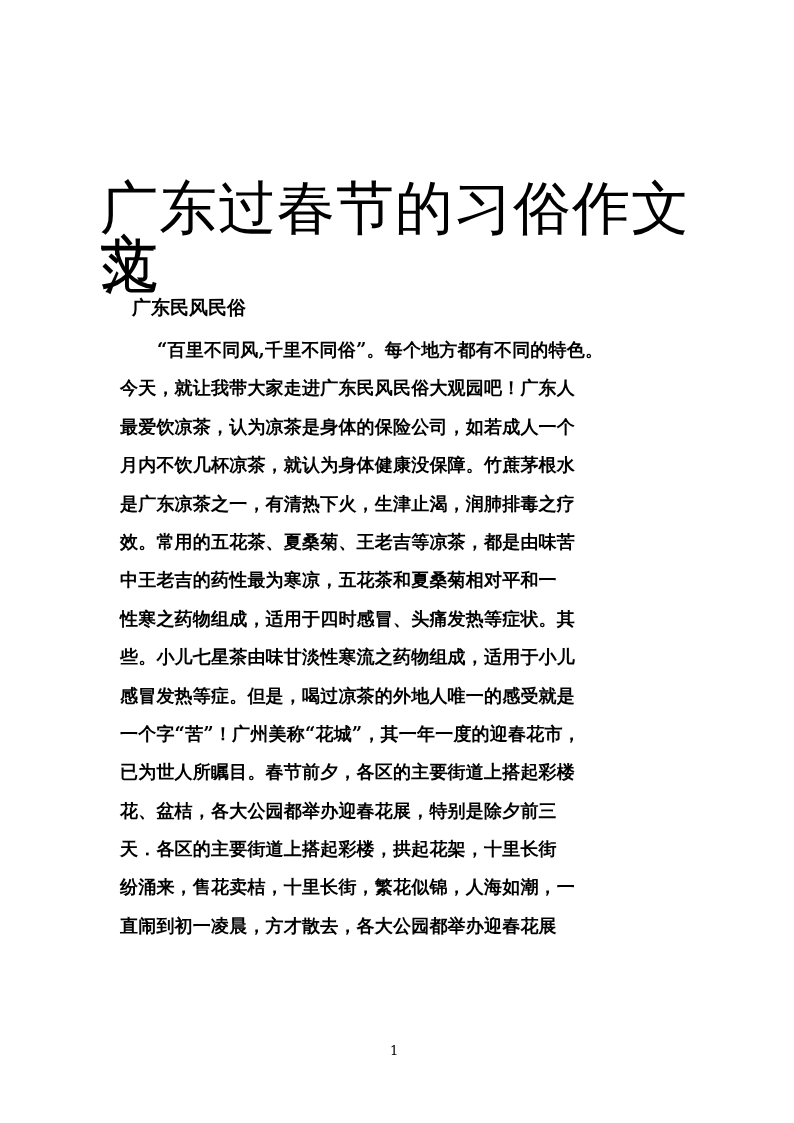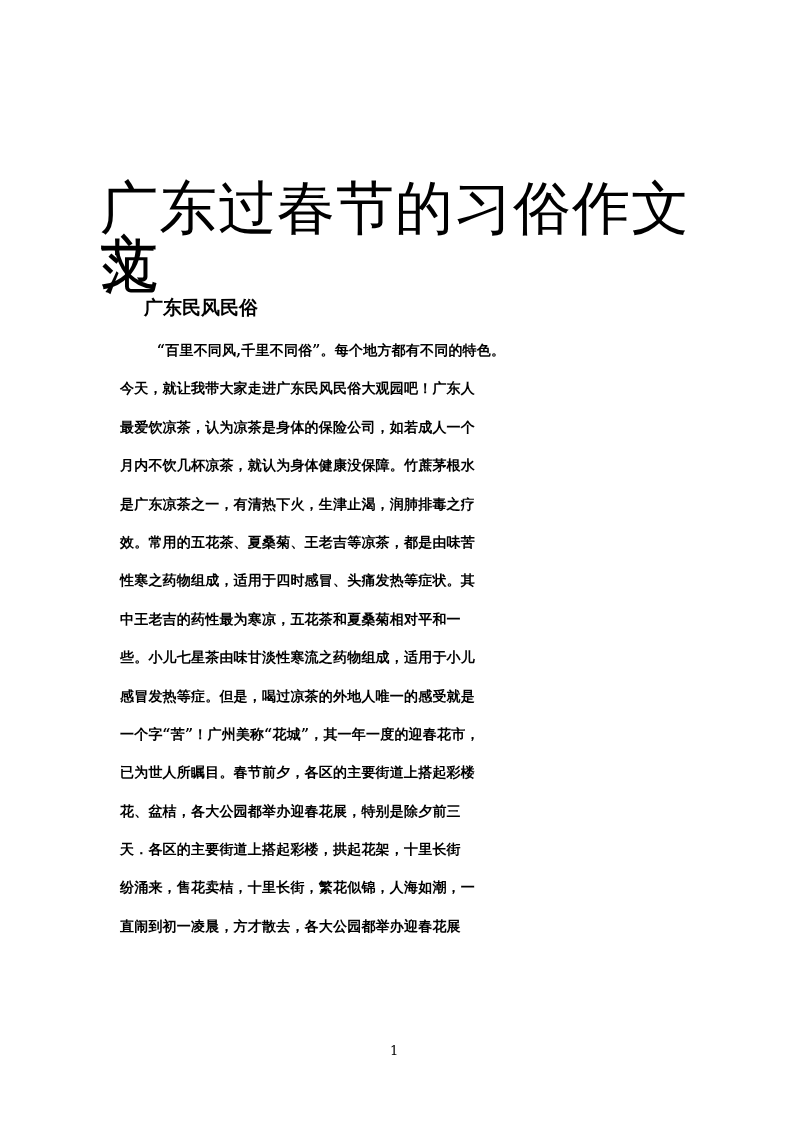--- a/index.html
+++ b/index.html
@@ -2,23 +2,23 @@
 <html><head>
 <meta charset="utf-8">
 <style>
   html, body { margin:0; padding:0; background:#ffffff; }
   body { width:794px; height:1123px; position:relative; overflow:hidden;
          font-family: "DejaVu Serif", "Liberation Serif", serif; color:#000; }
   .title { position:absolute; left:100px; width:600px; top:140px; text-align:left;
            font-size:58px; line-height:58px; font-weight:normal; letter-spacing:1px; }
   .title .l { display:block; height:58px; }
   .title .l2 { margin-top:-4px; }
-  .heading { position:absolute; left:132px; top:294px; font-size:19px; line-height:26px; font-weight:bold;margin-left:12px; }
+  .heading { position:absolute; left:132px; top:294px; font-size:19px; line-height:26px; font-weight:bold; }
   .body { position:absolute; left:120px; top:331px; width:560px; }
-  .line { height:38.4px; line-height:38.4px; font-size:14px; font-weight:bold; white-space:nowrap; letter-spacing:0.2px; }
+  .line { height:38.4px; line-height:38.4px; font-size:18px; font-weight:bold; white-space:nowrap; letter-spacing:0.2px; }
   .indent { padding-left:37px; }
   .pagenum { position:absolute; left:390px; top:1043px; font-size:13px; }
 </style>
 </head>
 <body>
 
 <div>
   <h1 class="title">
     <span class="l">广东过春节的习俗作文范</span>
     <span class="l l2">文</span>
@@ -26,22 +26,22 @@
 
   <div class="heading">广东民风民俗</div>
 
   <div class="body">
     <div class="line indent">“百里不同风,千里不同俗”。每个地方都有不同的特色。</div>
     <div class="line">今天，就让我带大家走进广东民风民俗大观园吧！广东人</div>
     <div class="line">最爱饮凉茶，认为凉茶是身体的保险公司，如若成人一个</div>
     <div class="line">月内不饮几杯凉茶，就认为身体健康没保障。竹蔗茅根水</div>
     <div class="line">是广东凉茶之一，有清热下火，生津止渴，润肺排毒之疗</div>
     <div class="line">效。常用的五花茶、夏桑菊、王老吉等凉茶，都是由味苦</div>
+    <div class="line">中王老吉的药性最为寒凉，五花茶和夏桑菊相对平和一</div>
     <div class="line">性寒之药物组成，适用于四时感冒、头痛发热等症状。其</div>
-    <div class="line">中王老吉的药性最为寒凉，五花茶和夏桑菊相对平和一</div>
     <div class="line">些。小儿七星茶由味甘淡性寒流之药物组成，适用于小儿</div>
     <div class="line">感冒发热等症。但是，喝过凉茶的外地人唯一的感受就是</div>
     <div class="line">一个字“苦”！广州美称“花城”，其一年一度的迎春花市，</div>
     <div class="line">已为世人所瞩目。春节前夕，各区的主要街道上搭起彩楼</div>
     <div class="line">花、盆桔，各大公园都举办迎春花展，特别是除夕前三</div>
     <div class="line">天．各区的主要街道上搭起彩楼，拱起花架，十里长街</div>
     <div class="line">纷涌来，售花卖桔，十里长街，繁花似锦，人海如潮，一</div>
     <div class="line">直闹到初一凌晨，方才散去，各大公园都举办迎春花展</div>
   </div>
 

